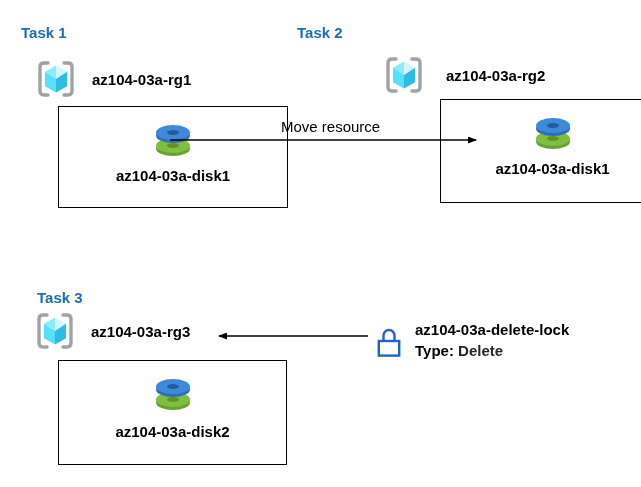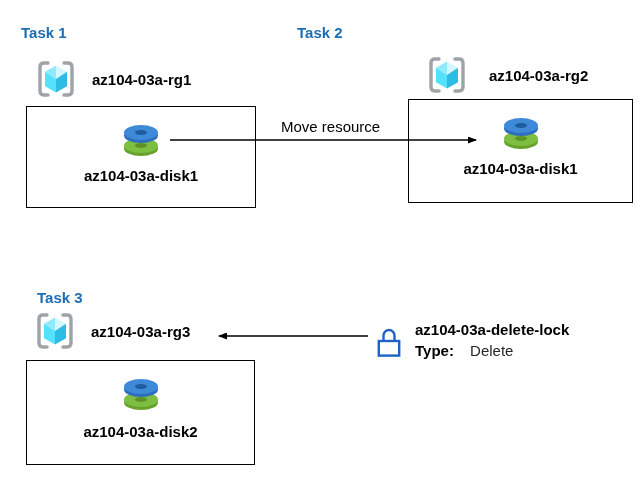--- a/index.html
+++ b/index.html
@@ -38,20 +38,21 @@
   }
   .resource-box {
     position: absolute;
     border: 1.5px solid #000000;
     box-sizing: border-box;
     display: flex;
     flex-direction: column;
     align-items: center;
     padding-top: 14px;
     gap: 6px;
+    margin-left: 32px;
   }
   .disk-label {
     font-size: 15px;
     font-weight: 700;
     color: #000000;
     white-space: nowrap;
   }
   .move-label {
     position: absolute;
     left: 281px;
@@ -84,21 +85,21 @@
     display: block;
   }
   .lock-text {
     margin-top: 7px;
     font-size: 15px;
     line-height: 21px;
     color: #000000;
   }
   .lock-name { font-weight: 700; white-space: nowrap; }
   .lock-type-label { font-weight: 700; }
-  .lock-type-value { font-weight: 400; color: #262626; margin-left: 12px; }
+  .lock-type-value { font-weight: 700; color: #262626; }
   .arrows {
     position: absolute;
     left: 0; top: 0;
     pointer-events: none;
   }
 </style>
 </head>
 <body>
 
 <svg width="0" height="0" style="position:absolute" aria-hidden="true">
@@ -140,21 +141,21 @@
   <div class="resource-box" style="left:26px;top:106px;width:230px;height:102px;">
     <span>
       <svg width="44" height="36" viewBox="0 0 44 36">
           <use href="#disk-icon-def"></use>
         </svg>
     </span>
     <span class="disk-label">az104-03a-disk1</span>
   </div>
 
   <h2 class="task-title" style="left:297px;top:12px;">Task 2</h2>
-  <div class="rg-row" style="left:427px;top:55px;gap:16px;">
+  <div class="rg-row" style="left:384px;top:55px;gap:16px;">
     <span>
       <svg width="40" height="40" viewBox="0 0 40 40">
           <use href="#rg-icon-def"></use>
         </svg>
     </span>
     <span class="rg-label">az104-03a-rg2</span>
   </div>
   <div class="resource-box" style="left:408px;top:99px;width:225px;height:104px;">
     <span>
       <svg width="44" height="36" viewBox="0 0 44 36">

